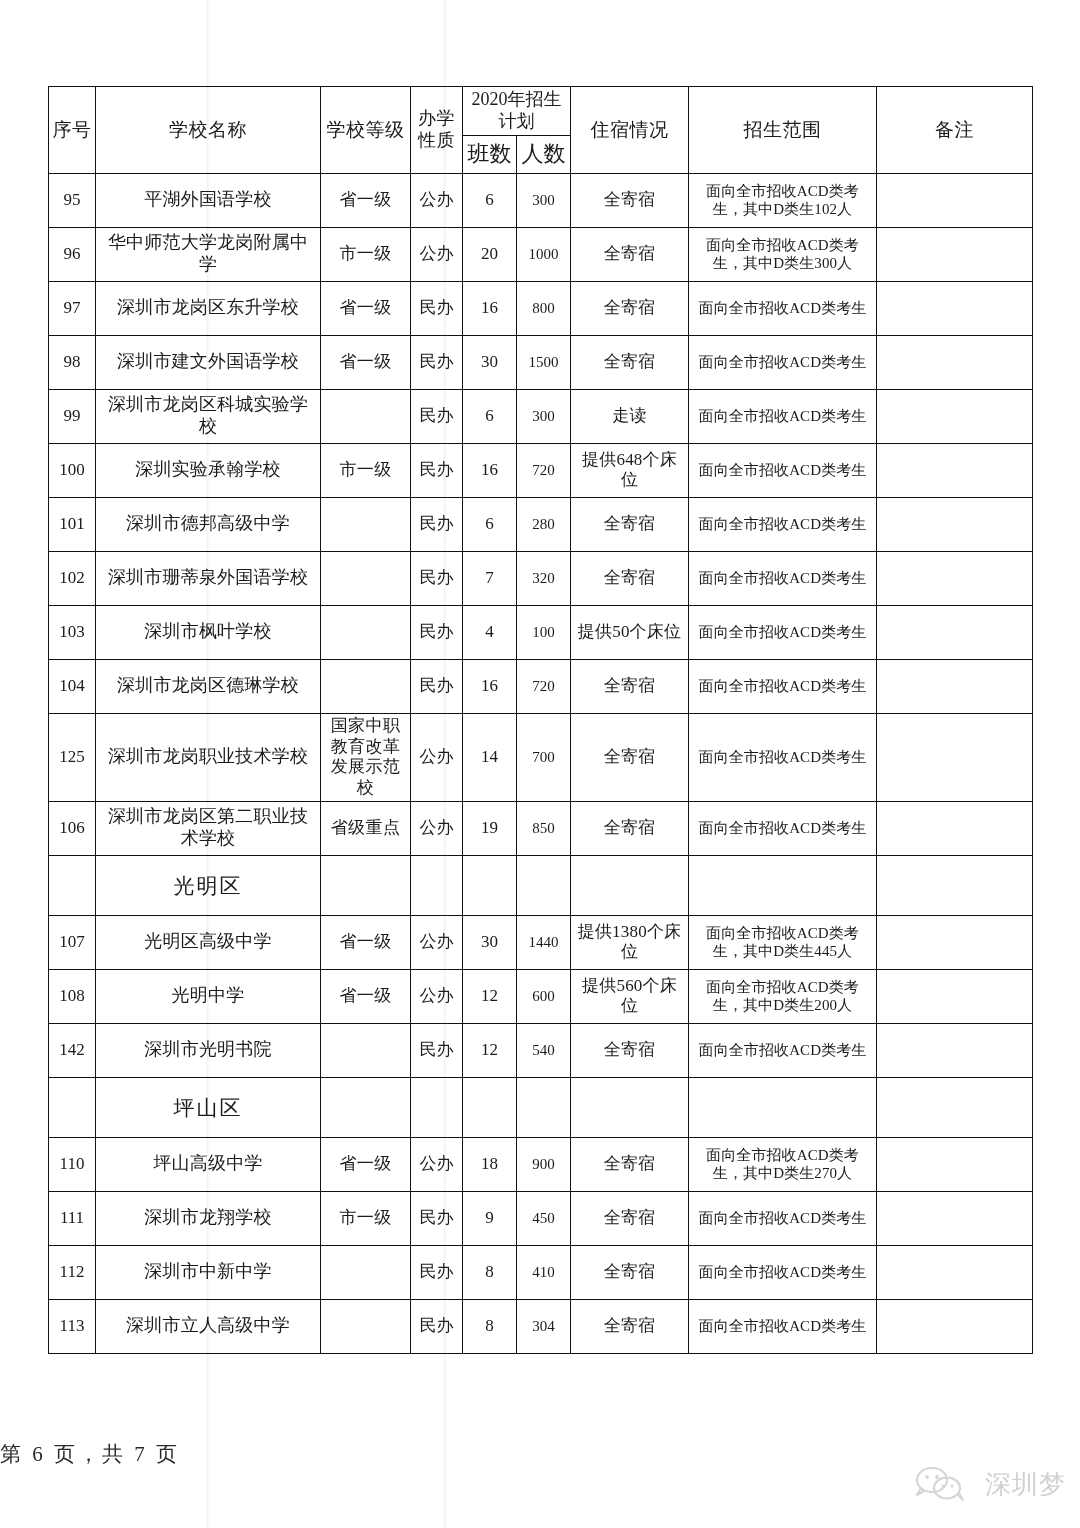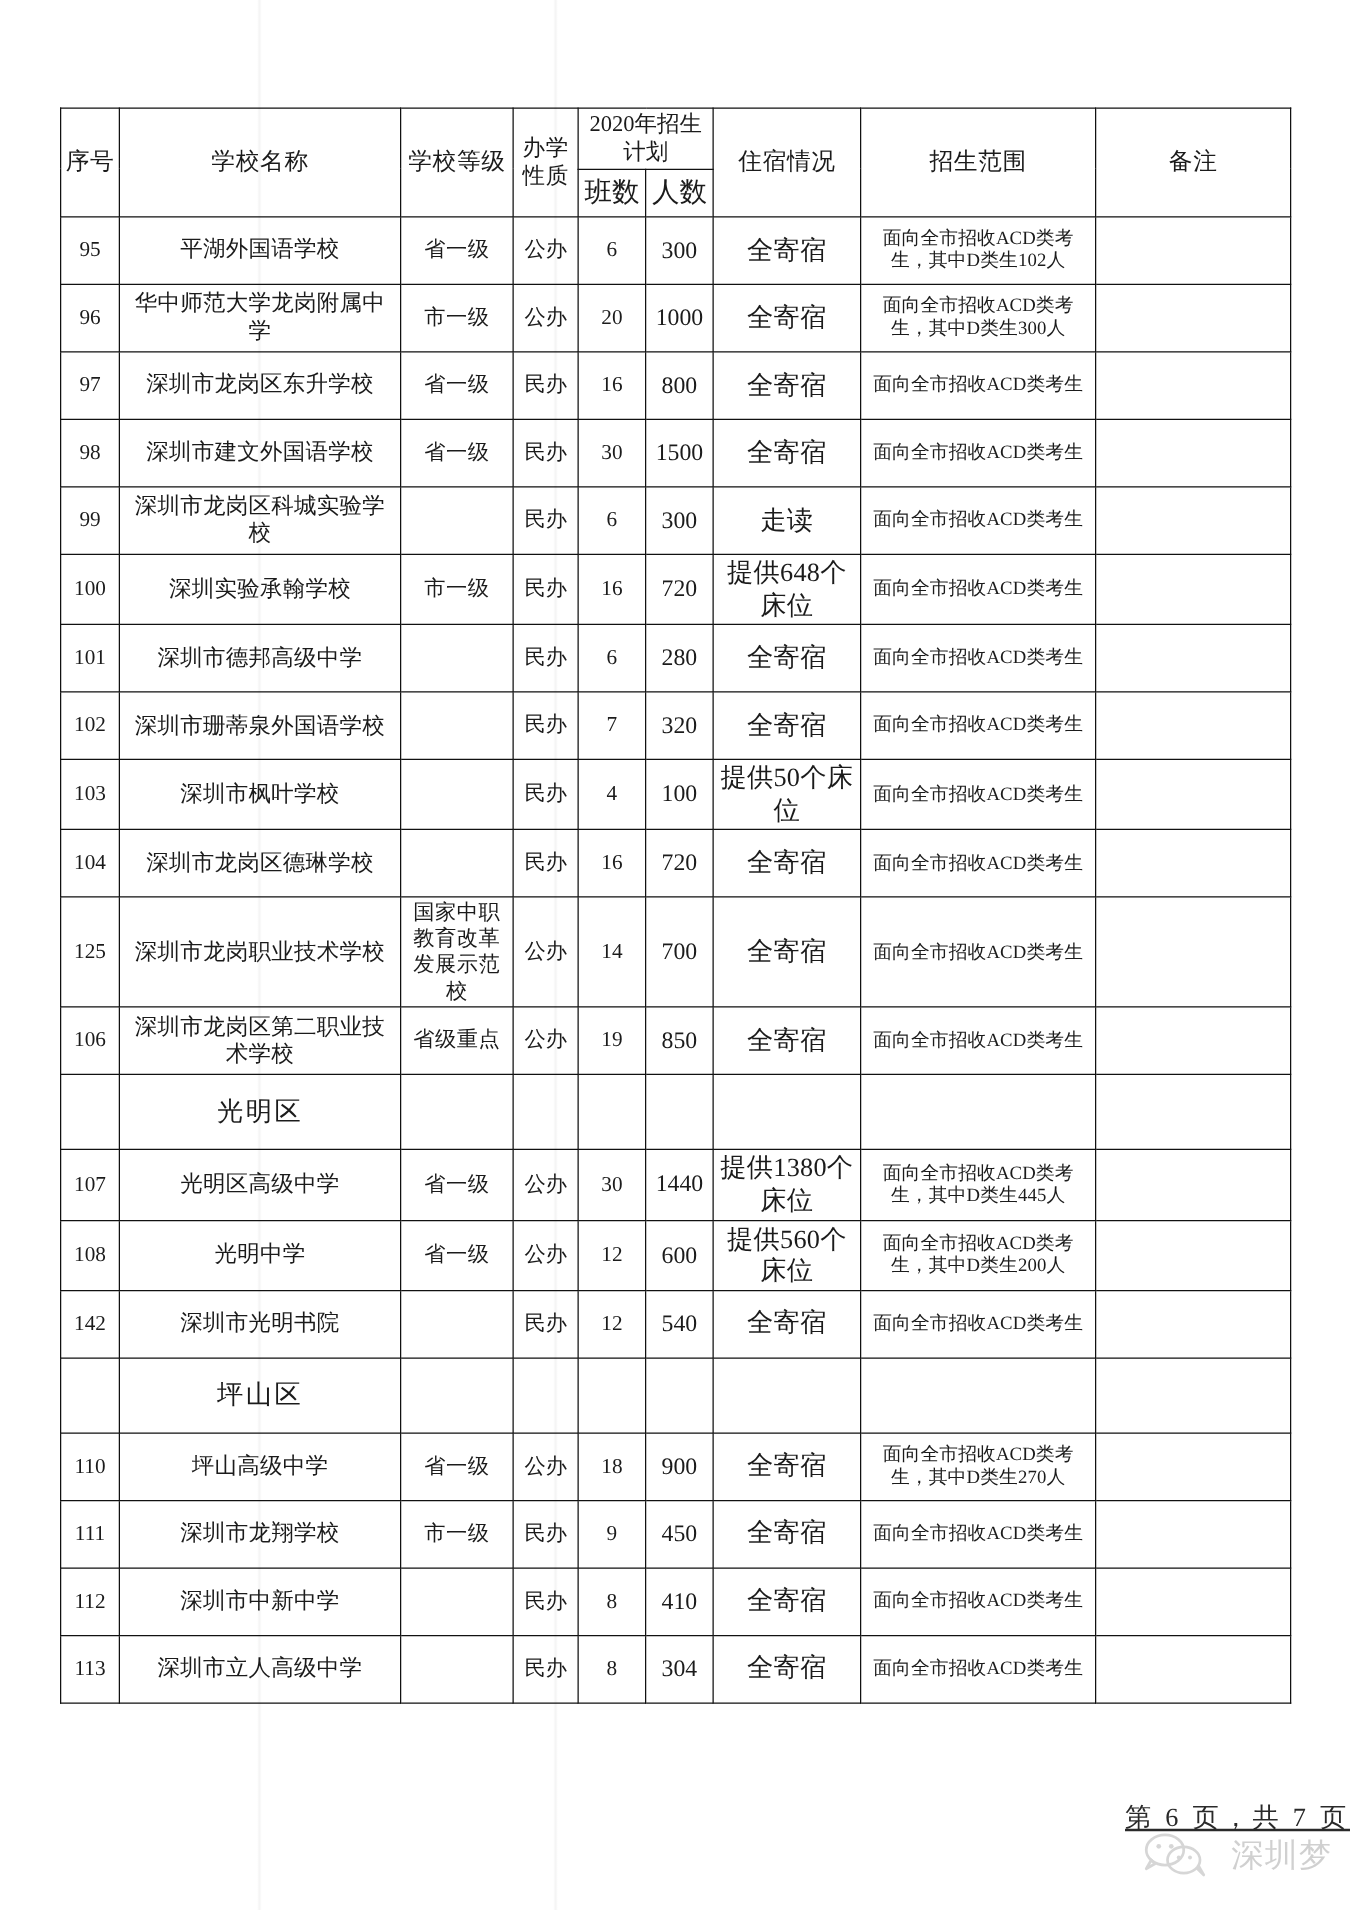--- a/index.html
+++ b/index.html
@@ -83,47 +83,46 @@
     padding: 3px 2px;
     margin-left: 12px;
   }
 
   
   td.num        { font-size: 17px; }
   td.school     { font-size: 18px; letter-spacing: 0.2px; }
   td.grade      { font-size: 17px; letter-spacing: 0.4px; line-height: 1.25; }
   td.nature     { font-size: 17px; }
   td.cls        { font-size: 17px; }
-  td.ppl        { font-size: 19px; }
-  td.dorm       { font-size: 21px; letter-spacing: 0.2px; }
+  td.ppl        { font-size: 15px; }
+  td.dorm       { font-size: 17px; letter-spacing: 0.2px; }
   td.scope      { font-size: 15px; letter-spacing: 0.1px; line-height: 1.34; }
   td.remark     { font-size: 16px; }
 
   tr.data-row td { height: 54px; }
   tr.tall-row td { height: 70px; }
   tr.district-row td { height: 60px; }
 
   td.district {
     font-size: 21px;
     font-weight: bold;
     font-family: "Liberation Sans", "DejaVu Sans", sans-serif;
     letter-spacing: 2px;
   }
 
   
   .footer {
     position: absolute;
     left: 0;
     right: 0;
     top: 1440px;
-    text-align: right;
+    text-align: left;
     font-size: 21px;
     letter-spacing: 3px;
     color: #2a2a2a;
-    text-decoration: underline;
   }
 
   
   .watermark {
     position: absolute;
     right: 14px;
     bottom: 26px;
     display: flex;
     align-items: center;
     gap: 19px;

